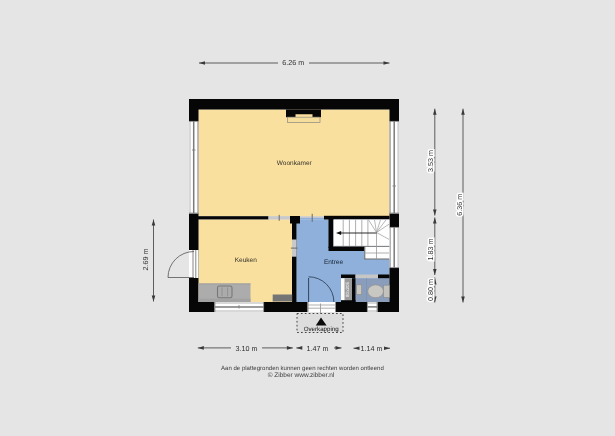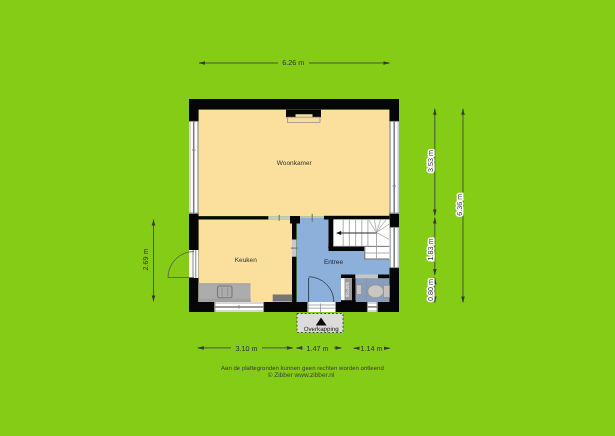--- a/index.html
+++ b/index.html
@@ -1,16 +1,16 @@
 <!DOCTYPE html>
 <html><head>
 <meta charset="utf-8">
 <style>
   html,body{margin:0;padding:0;background:#ffffff;}
-  #page{position:relative;width:615px;height:436px;background:#84cc16;overflow:hidden;will-change:transform;transform:translateZ(0);
+  #page{position:relative;width:615px;height:436px;background:#e5e5e5;overflow:hidden;will-change:transform;transform:translateZ(0);
         font-family:"Liberation Sans", sans-serif;}
   svg{position:absolute;left:0;top:0;will-change:transform;transform:translateZ(0);}
   text{font-family:"Liberation Sans", sans-serif;-webkit-font-smoothing:antialiased;text-rendering:geometricPrecision;}
 </style>
 </head>
 <body>
 <div id="page">
 <svg width="615" height="436" viewBox="0 0 615 436" style="opacity:0.999;">
 
 <rect x="198.5" y="109.5" width="191" height="106.5" fill="#FBE09E"></rect>

